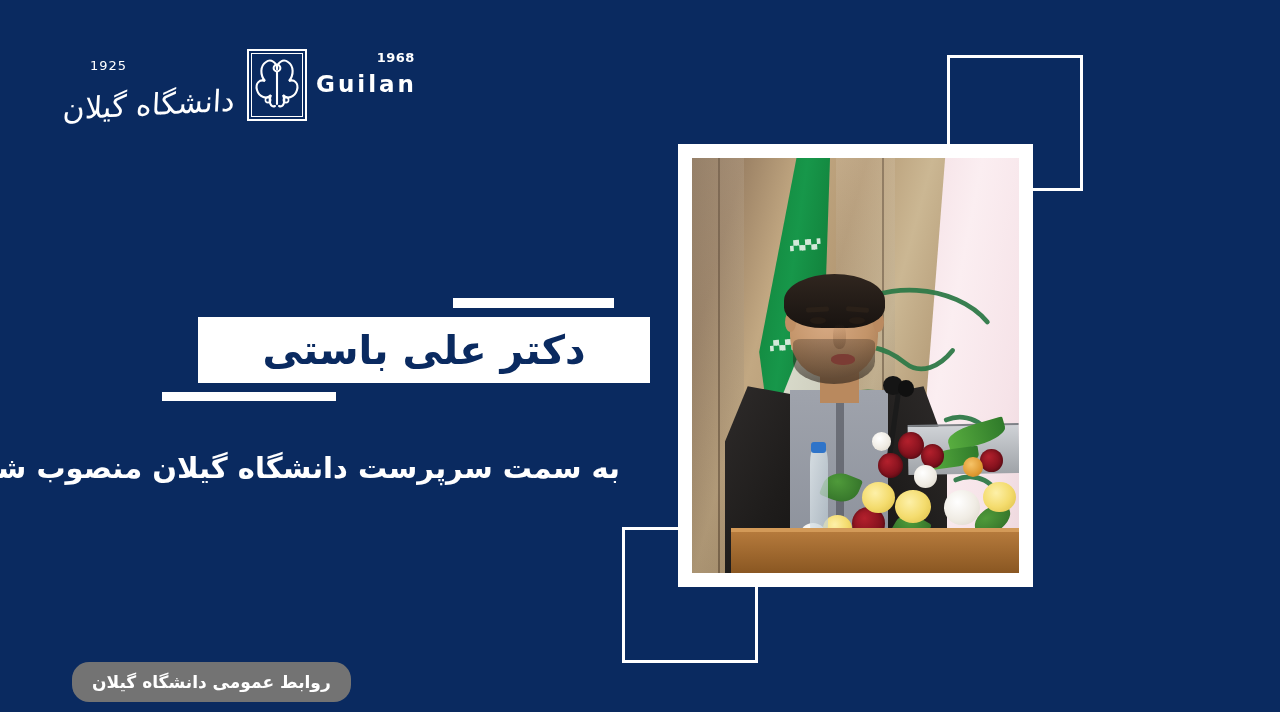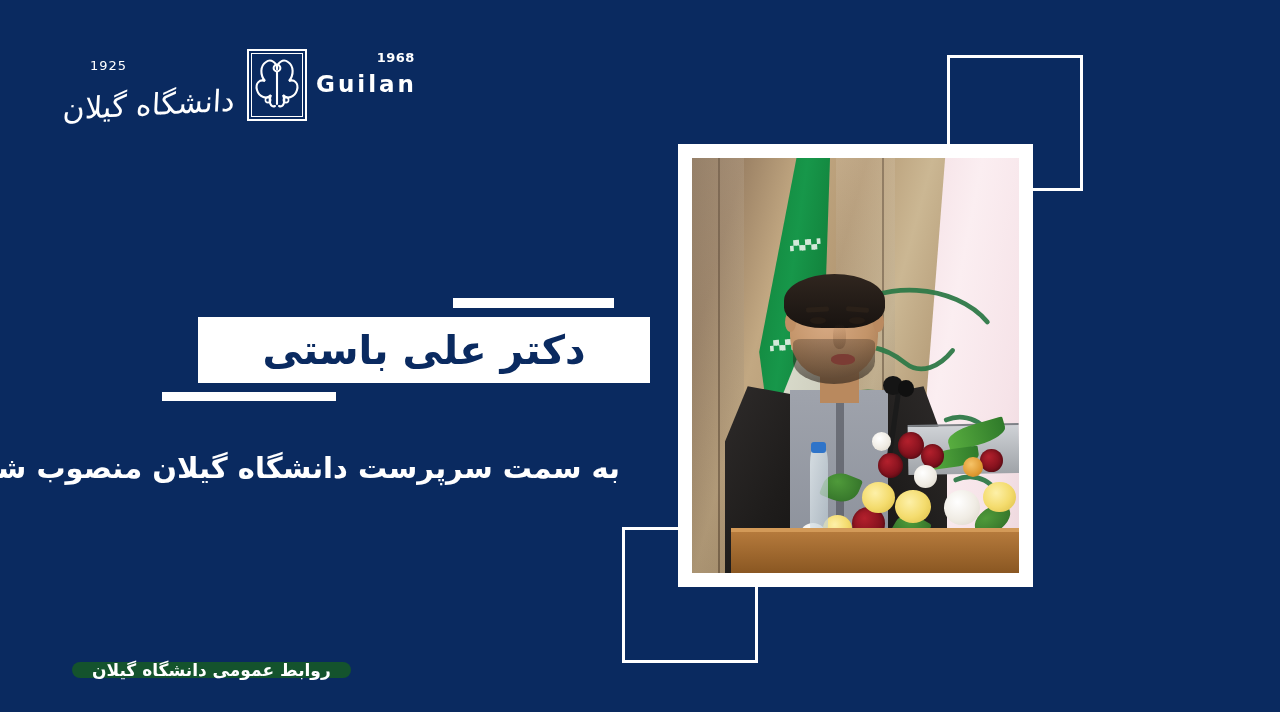--- a/index.html
+++ b/index.html
@@ -338,23 +338,23 @@
     line-height:1.4;
     white-space:nowrap;
     direction:rtl;
     text-align:right;
   }
 
   
   #footer-pill {
     position:absolute;
     left:72px; top:662px;
-    height:16px;
+    height:40px;
     padding:0 20px;
-    background:#14532d;
+    background:#737373;
     border-radius:17px;
     display:flex; align-items:center; justify-content:center;
   }
   #footer-pill-text {
     color:#ffffff;
     font-size:17px;
     font-weight:700;
     direction:rtl;
     white-space:nowrap;
     line-height:1;

